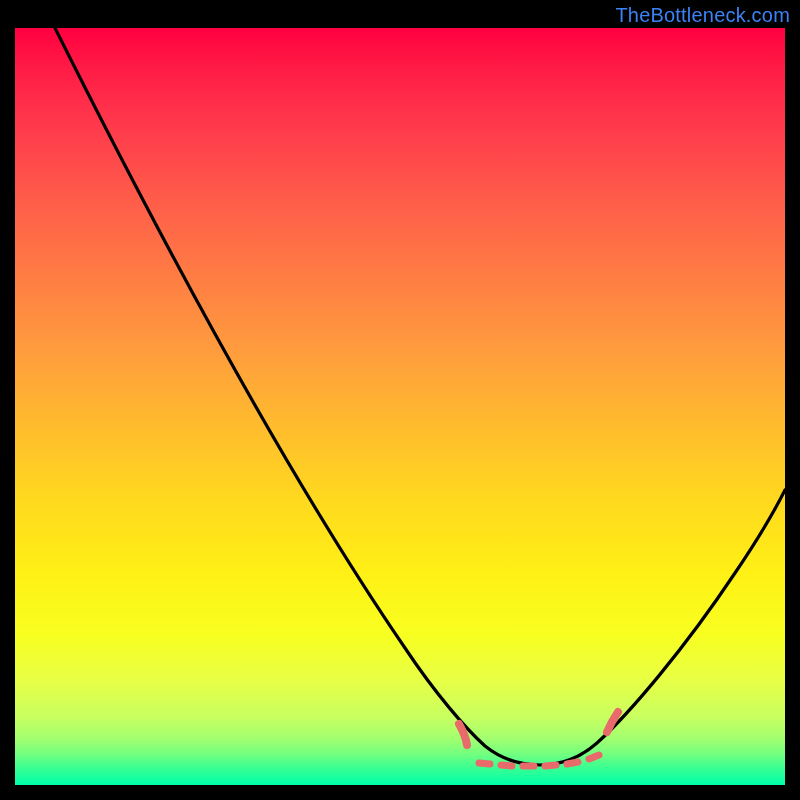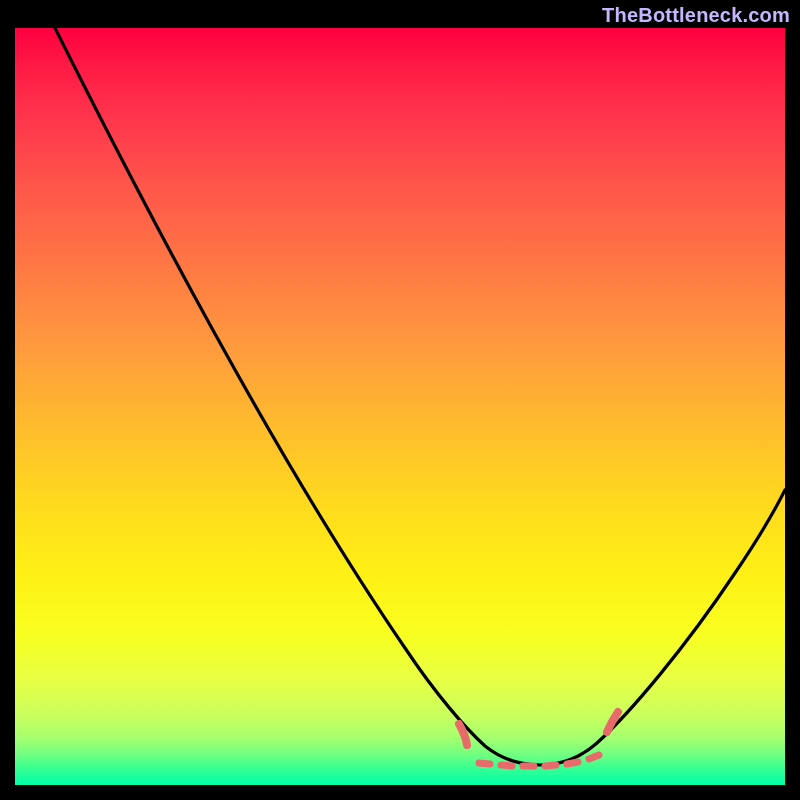--- a/index.html
+++ b/index.html
@@ -45,22 +45,22 @@
     inset: 0;
     width: 100%;
     height: 100%;
   }
   .watermark {
     position: absolute;
     top: 4px;
     right: 10px;
     font-family: Arial, Helvetica, sans-serif;
     font-size: 20px;
-    font-weight: 700;
-    color: #c4b5fd;
+    font-weight: 400;
+    color: #3b82f6;
     letter-spacing: 0.2px;
   }
 </style>
 </head>
 <body>
 
 <div class="chart-container">
   <div class="watermark">TheBottleneck.com</div>
   <div class="plot-area">
     <div class="gradient-bg"></div>

